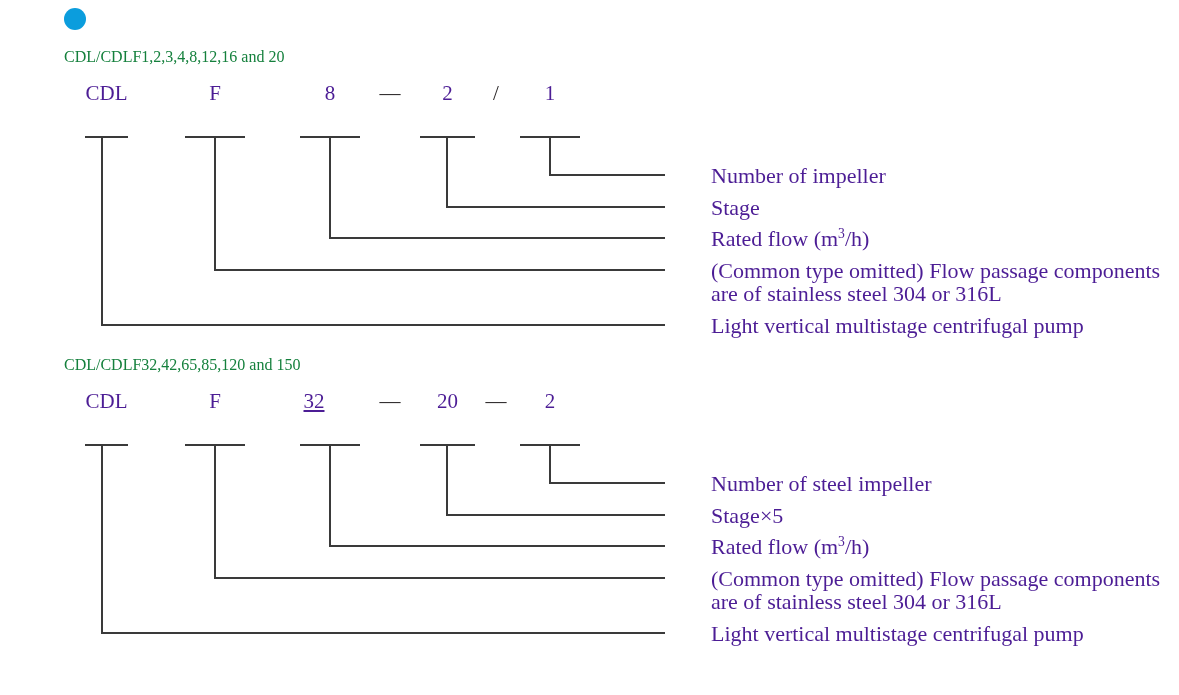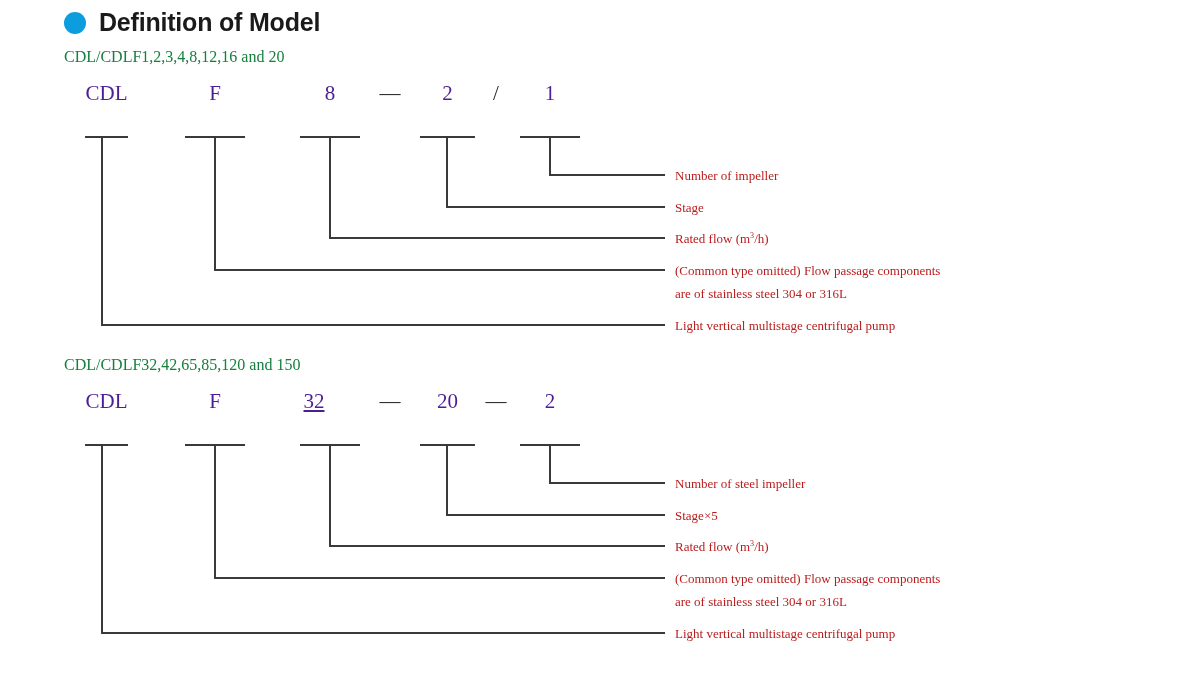--- a/index.html
+++ b/index.html
@@ -94,39 +94,38 @@
     left: 0;
     top: 0;
     width: 1179px;
     height: 300px;
     pointer-events: none;
   }
 
   
   .label {
     position: absolute;
-    left: 675px;
-    font-size: 13px;
-    font-family: "Liberation Serif", serif;
-    color: #b91c1c;
+    left: 711px;
+    font-size: 22px;
+    font-family: "Liberation Serif", serif;
+    color: #4c1d95;
     line-height: 23px;
     white-space: pre-line;
   }
   sup {
     font-size: 0.62em;
     vertical-align: super;
     line-height: 0;
   }
 </style>
 </head>
 <body>
 
 <div class="heading">
   <span class="bullet" style="background: rgb(11, 157, 221);"></span>
-  <span class="heading-text">Definition of Model</span>
 </div>
 
 <div class="diagram" id="diagram-1">
 
   <div class="series-title">CDL/CDLF1,2,3,4,8,12,16 and 20</div>
 
   <div class="code-row">
     <div class="code-cell" style="left:85px; width:43px;">CDL</div>
     <div class="code-cell" style="left:185px; width:60px;">F</div>
     <div class="code-cell" style="left:300px; width:60px;">8</div>

